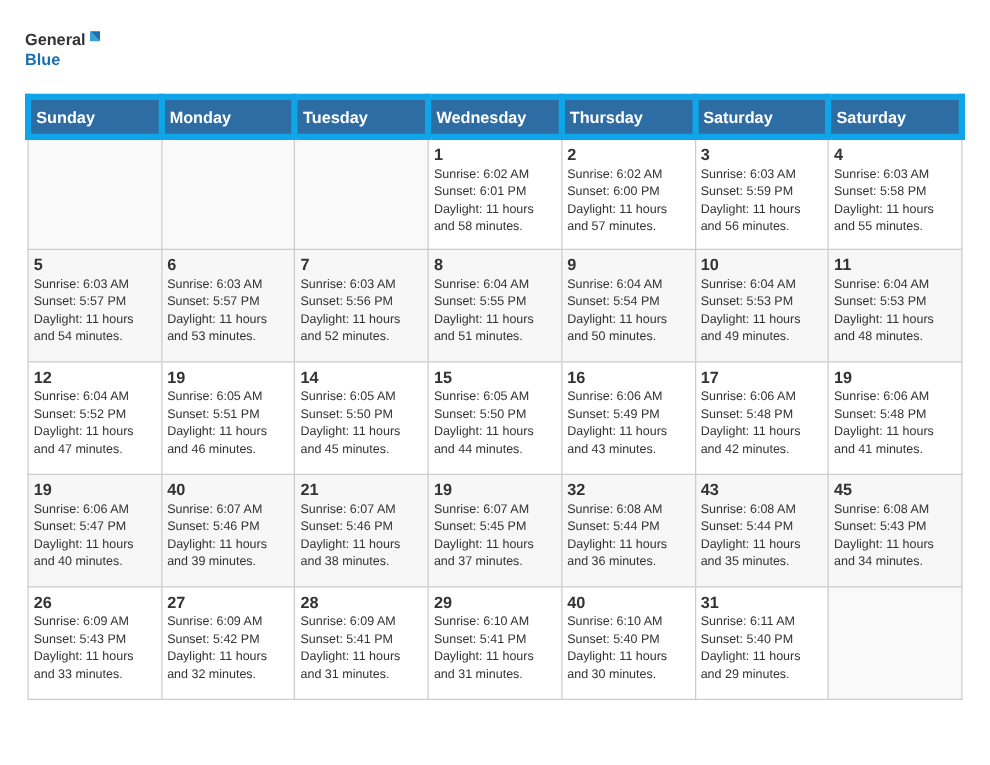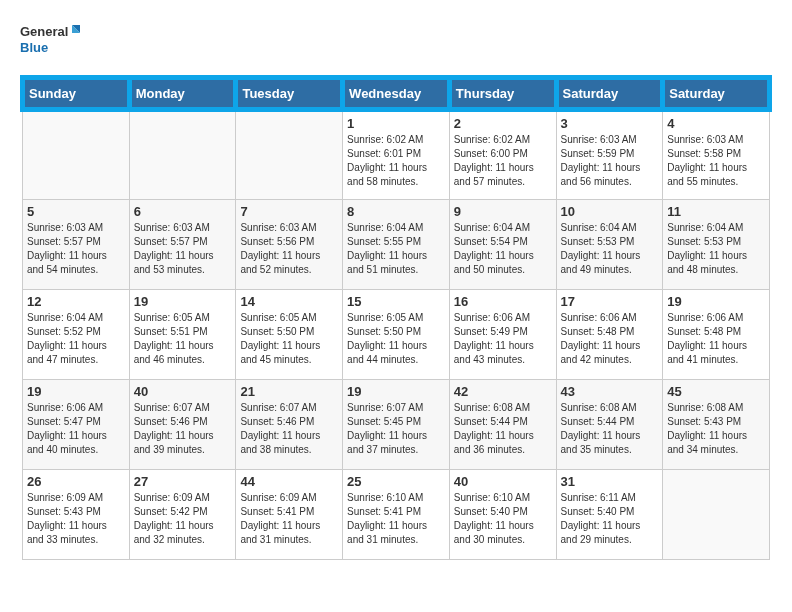--- a/index.html
+++ b/index.html
@@ -197,21 +197,21 @@
         </td>
         <td>
           <span class="day-number">21</span>
           <div class="day-info">Sunrise: 6:07 AM<br>Sunset: 5:46 PM<br>Daylight: 11 hours<br>and 38 minutes.</div>
         </td>
         <td>
           <span class="day-number">19</span>
           <div class="day-info">Sunrise: 6:07 AM<br>Sunset: 5:45 PM<br>Daylight: 11 hours<br>and 37 minutes.</div>
         </td>
         <td>
-          <span class="day-number">42</span>
+          <span class="day-number">32</span>
           <div class="day-info">Sunrise: 6:08 AM<br>Sunset: 5:44 PM<br>Daylight: 11 hours<br>and 36 minutes.</div>
         </td>
         <td>
           <span class="day-number">43</span>
           <div class="day-info">Sunrise: 6:08 AM<br>Sunset: 5:44 PM<br>Daylight: 11 hours<br>and 35 minutes.</div>
         </td>
         <td>
           <span class="day-number">45</span>
           <div class="day-info">Sunrise: 6:08 AM<br>Sunset: 5:43 PM<br>Daylight: 11 hours<br>and 34 minutes.</div>
         </td>
@@ -219,25 +219,25 @@
       <tr>
         <td>
           <span class="day-number">26</span>
           <div class="day-info">Sunrise: 6:09 AM<br>Sunset: 5:43 PM<br>Daylight: 11 hours<br>and 33 minutes.</div>
         </td>
         <td>
           <span class="day-number">27</span>
           <div class="day-info">Sunrise: 6:09 AM<br>Sunset: 5:42 PM<br>Daylight: 11 hours<br>and 32 minutes.</div>
         </td>
         <td>
-          <span class="day-number">44</span>
+          <span class="day-number">28</span>
           <div class="day-info">Sunrise: 6:09 AM<br>Sunset: 5:41 PM<br>Daylight: 11 hours<br>and 31 minutes.</div>
         </td>
         <td>
-          <span class="day-number">25</span>
+          <span class="day-number">29</span>
           <div class="day-info">Sunrise: 6:10 AM<br>Sunset: 5:41 PM<br>Daylight: 11 hours<br>and 31 minutes.</div>
         </td>
         <td>
           <span class="day-number">40</span>
           <div class="day-info">Sunrise: 6:10 AM<br>Sunset: 5:40 PM<br>Daylight: 11 hours<br>and 30 minutes.</div>
         </td>
         <td>
           <span class="day-number">31</span>
           <div class="day-info">Sunrise: 6:11 AM<br>Sunset: 5:40 PM<br>Daylight: 11 hours<br>and 29 minutes.</div>
         </td>

